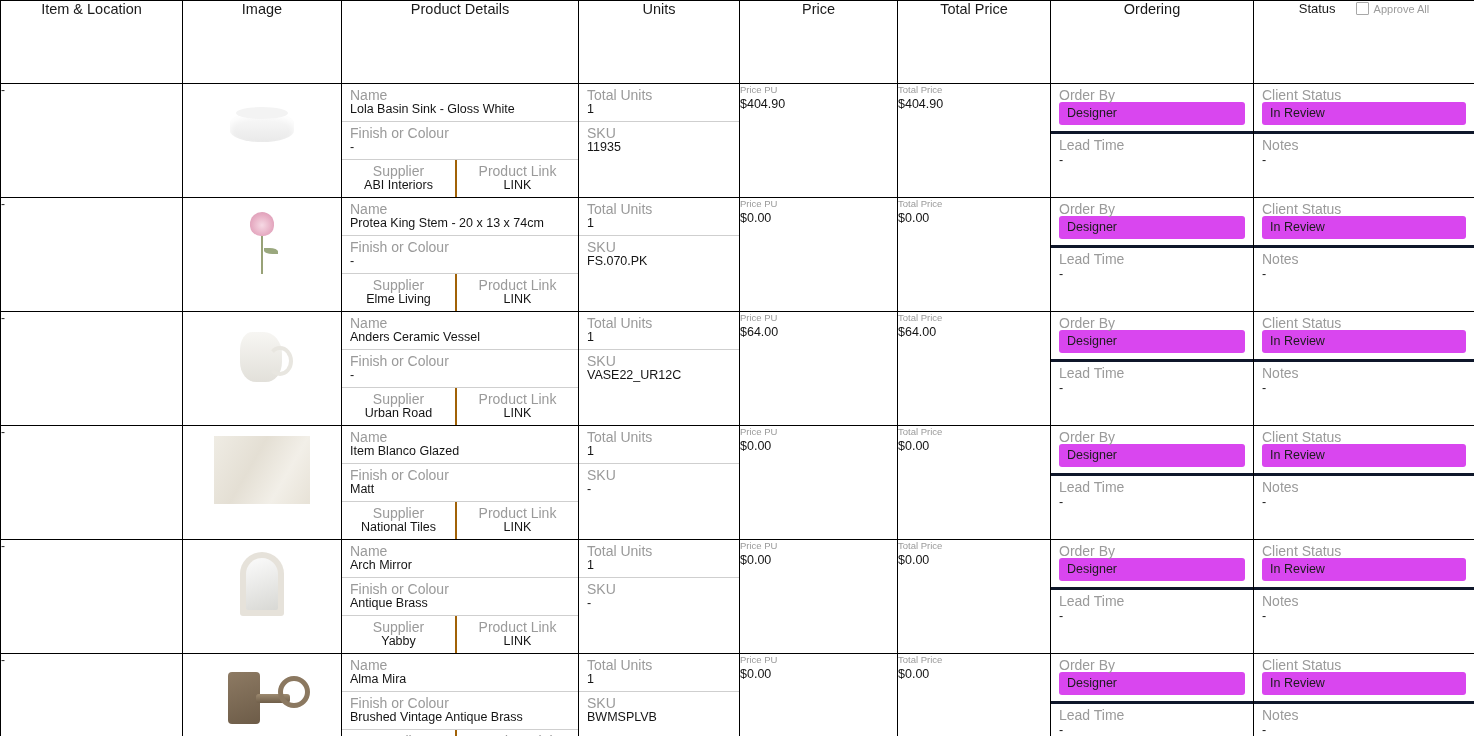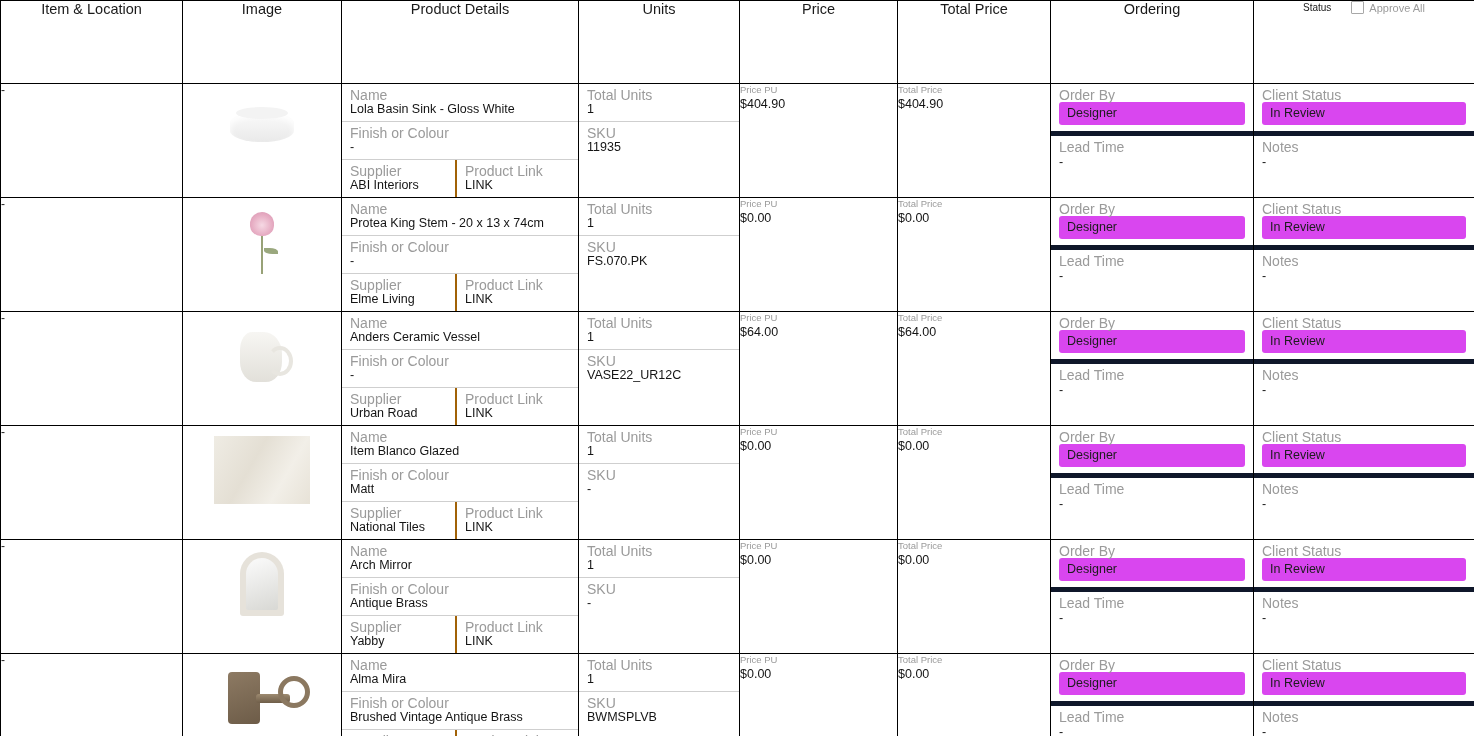--- a/index.html
+++ b/index.html
@@ -31,21 +31,21 @@
     text-align: center;
     vertical-align: middle;
     color: #1a1a1a;
   }
   .status-head {
     display: flex;
     align-items: center;
     justify-content: center;
     gap: 10px;
   }
-  .status-head .lbl { font-size: 10px; }
+  .status-head .lbl { font-size: 13px; }
   .approve-wrap {
     display: flex;
     align-items: center;
     gap: 5px;
     color: #9b9b9b;
     font-size: 11px;
     padding-left: 10px;
   }
   .checkbox {
     width: 11px;
@@ -107,20 +107,21 @@
     font-size: 12.5px;
     color: #141414;
     line-height: 15px;
     min-height: 15px;
     white-space: nowrap;
     overflow: hidden;
     text-overflow: ellipsis;
   }
   .split {
     display: flex;
+    text-align: center;
   }
   .split .half {
     flex: 1 1 50%;
     padding: 5px 8px 4px 8px;
   }
   .split .half.right {
     border-left: 2px solid #a16207;
     flex: 0 0 105px;
   }
 
@@ -142,21 +143,21 @@
 
   
   .pill {
     background: #d946ef;
     border-radius: 3px;
     padding: 4px 8px;
     font-size: 12.5px;
     color: #1c1c1c;
     line-height: 15px;
   }
-  .pill-wrap { padding: 5px 8px 6px 8px; border-bottom: 5px solid #0f172a; }
+  .pill-wrap { padding: 5px 8px 6px 8px; border-bottom: 3px solid #0f172a; }
   .pill-wrap:last-child { border-bottom: none; }
   .plain-wrap { padding: 5px 8px 6px 8px; }
   .plain-value {
     font-size: 12.5px;
     color: #141414;
     line-height: 16px;
     min-height: 16px;
   }
   td.sub-cell { padding: 0; }
 

